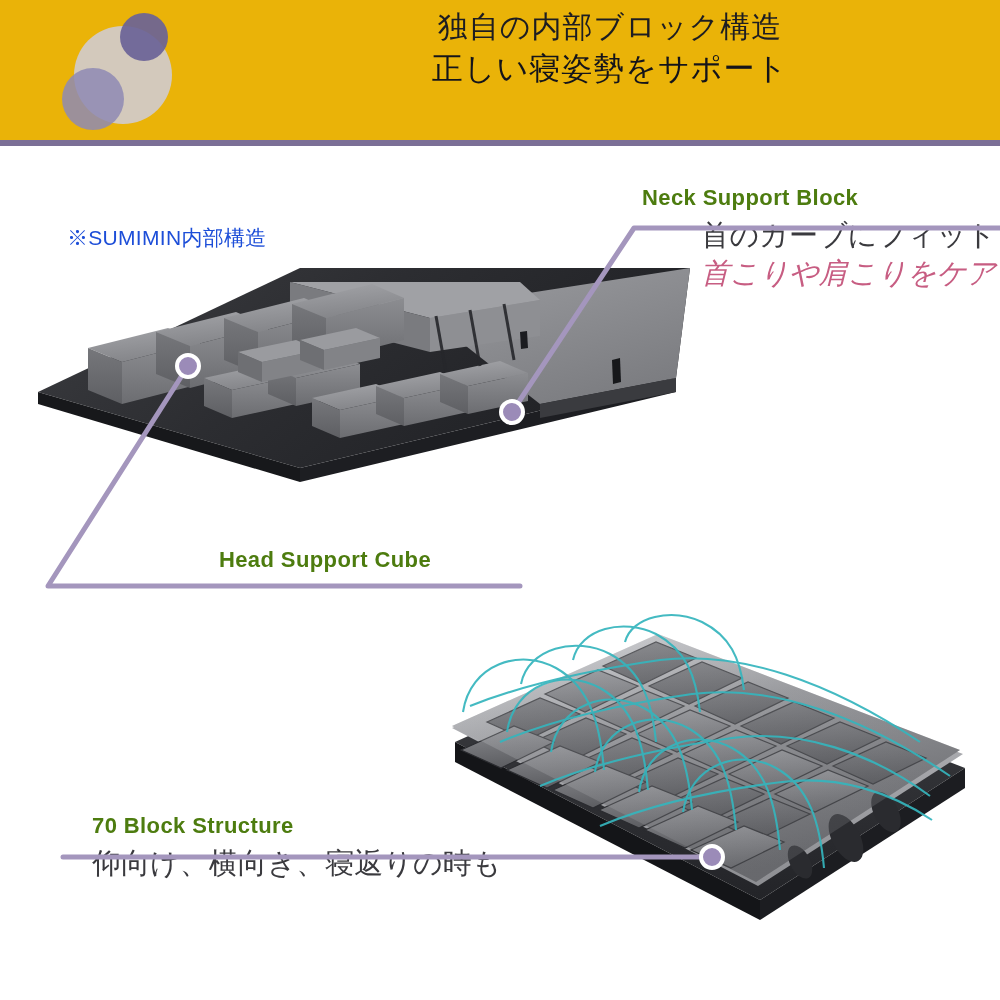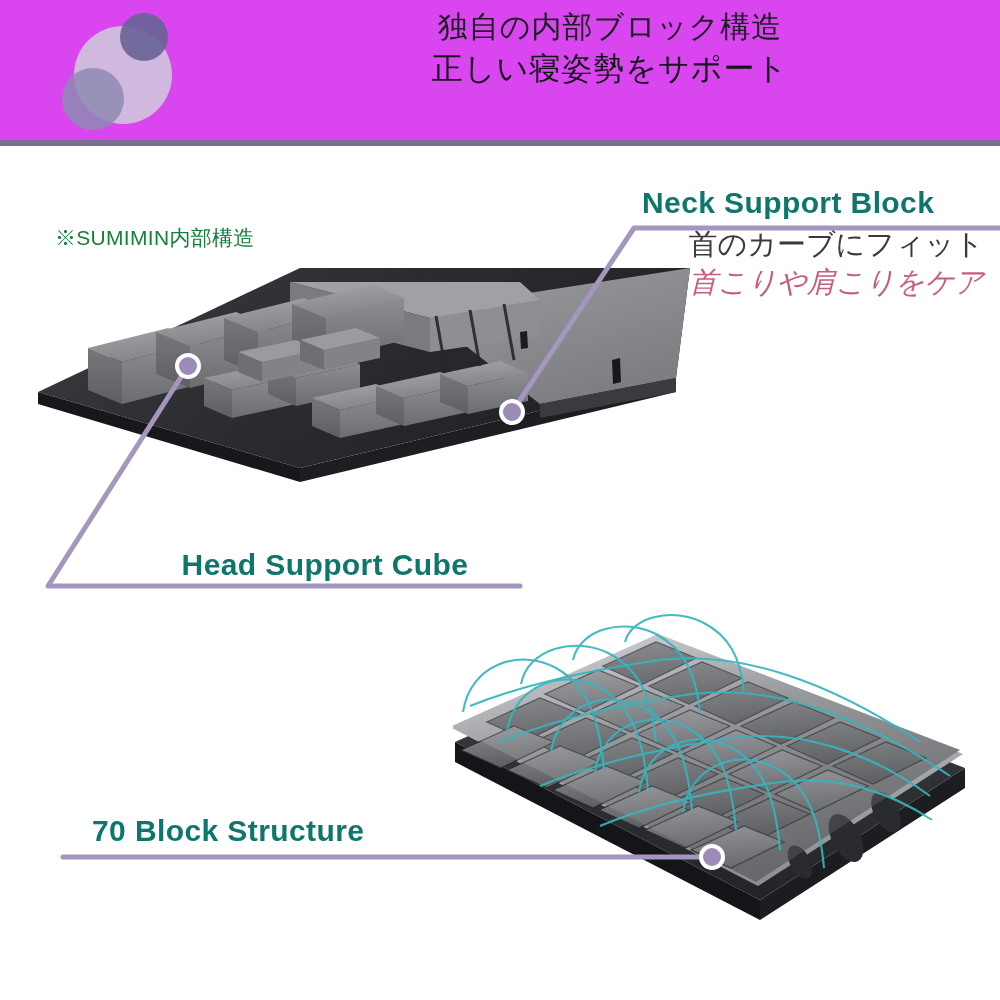--- a/index.html
+++ b/index.html
@@ -18,21 +18,21 @@
     background: #ffffff;
     overflow: hidden;
   }
 
   
   .header {
     position: absolute;
     left: 0; top: 0;
     width: 1000px;
     height: 146px;
-    background: #d946ef;
+    background: #eab308;
     overflow: hidden;
   }
   .header-rule {
     position: absolute;
     left: 0; top: 140px;
     width: 1000px; height: 8px;
     background: #7b6f96;
   }
   .deco {
     position: absolute;
@@ -78,22 +78,22 @@
     line-height: 1.25;
     margin-top: 4px;
     white-space: nowrap;
   }
 
   
   .callout { position: absolute; }
   .callout-title {
     font-family: "Liberation Sans", sans-serif;
     font-weight: bold;
-    font-size: 30px;
-    color: #0f766e;
+    font-size: 22px;
+    color: #4d7c0f;
     letter-spacing: .4px;
     line-height: 1.1;
     white-space: nowrap;
   }
   .callout-line1 {
     font-family: "Liberation Sans", sans-serif;
     font-size: 29px;
     color: #3a3a3e;
     line-height: 1.32;
     white-space: nowrap;
@@ -103,36 +103,36 @@
     font-size: 29px;
     color: #c75d82;
     line-height: 1.32;
     white-space: nowrap;
     font-style: italic;
   }
 
   
   #callout-neck { left: 640px; top: 186px; width: 360px; text-align: right; }
   #callout-neck .callout-title { text-align: left; padding-left: 2px; }
-  #callout-neck .callout-body { padding-right: 16px; margin-top: 6px; }
+  #callout-neck .callout-body { padding-right: 4px; margin-top: 6px; }
 
   
   #callout-head { left: 82px; top: 548px; width: 470px; text-align: center; margin-left: 8px; }
   #callout-head .callout-body { margin-top: 6px; }
 
   
   #callout-block { left: 92px; top: 814px; width: 500px; text-align: left; }
   #callout-block .callout-body { margin-top: 6px; }
 
   .note {
     position: absolute;
-    left: 55px; top: 224px;
+    left: 67px; top: 224px;
     font-family: "Liberation Sans", sans-serif;
     font-size: 21px;
-    color: #15803d;
+    color: #1d4ed8;
     letter-spacing: .3px;
     white-space: nowrap;
   }
 
   
   .art {
     position: absolute;
     left: 0; top: 0;
     width: 1000px; height: 1000px;
     pointer-events: none;
@@ -392,16 +392,17 @@
     </div>
   </div>
 
   <div class="callout" id="callout-head">
     <div class="callout-title">Head Support Cube</div>
   </div>
 
   <div class="callout" id="callout-block">
     <div class="callout-title">70 Block Structure</div>
     <div class="callout-body">
+      <div class="callout-line1">仰向け、横向き、寝返りの時も</div>
     </div>
   </div>
 
 </div>
 
 </body></html>

